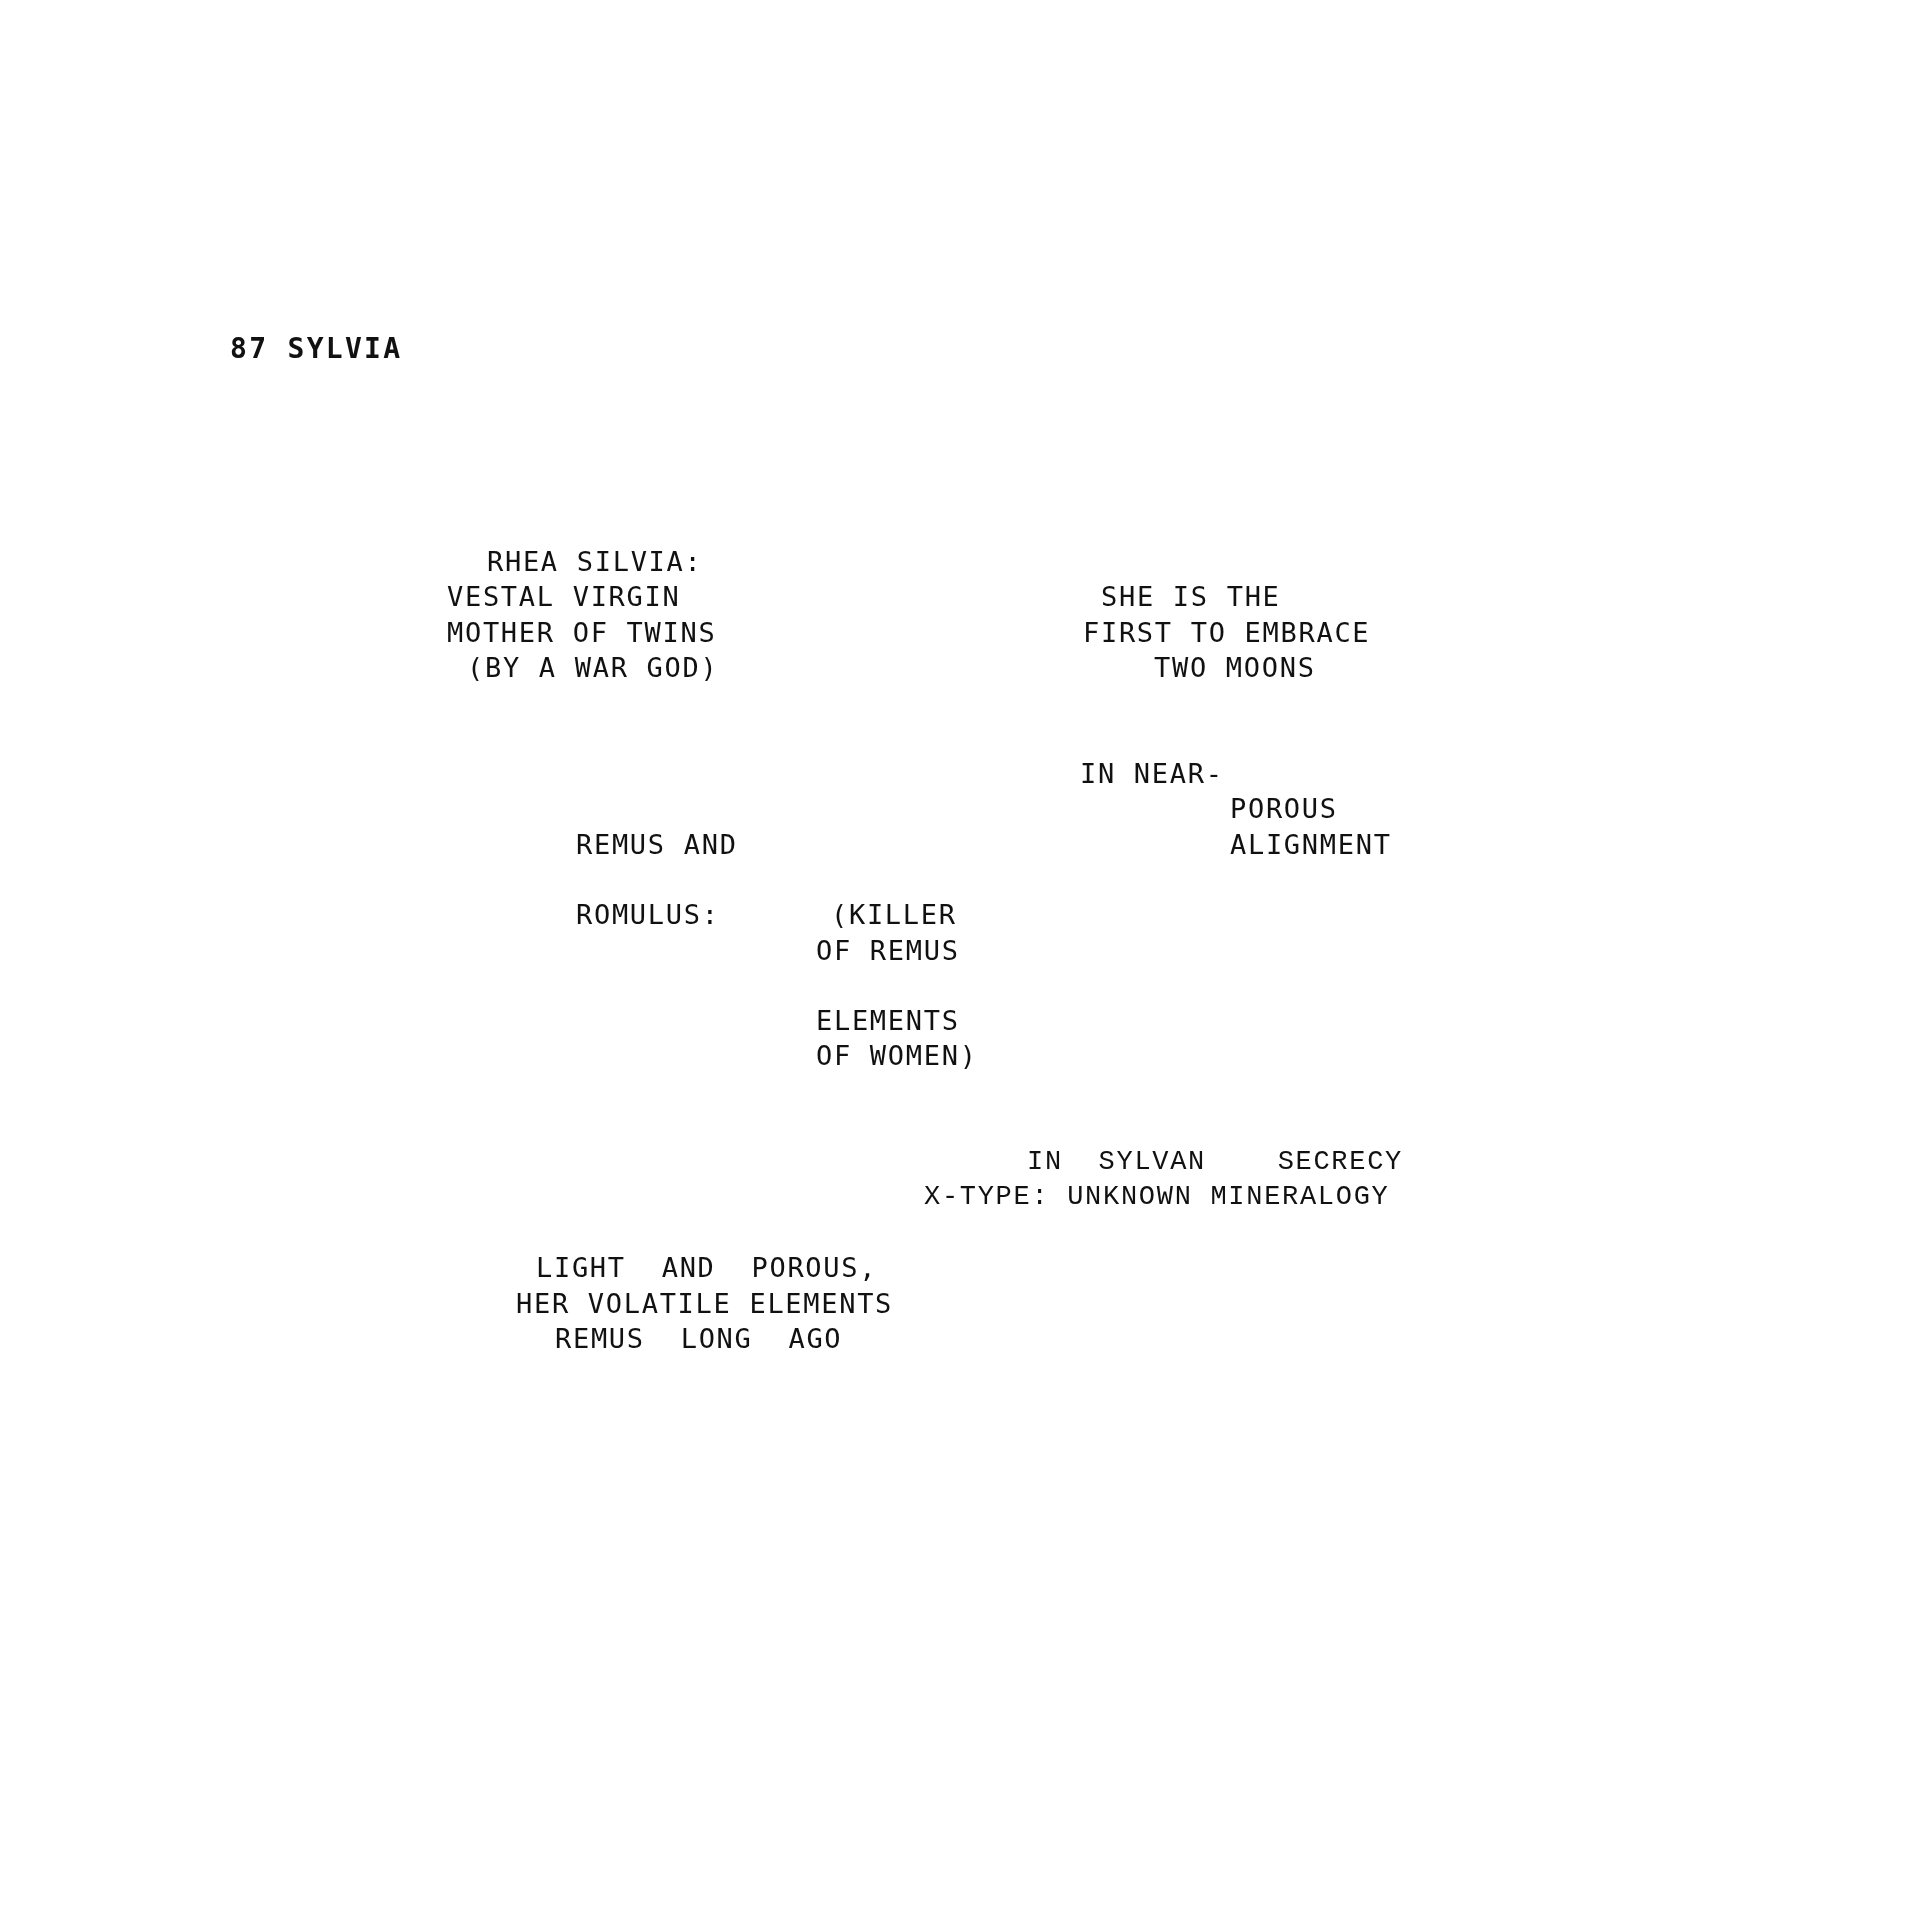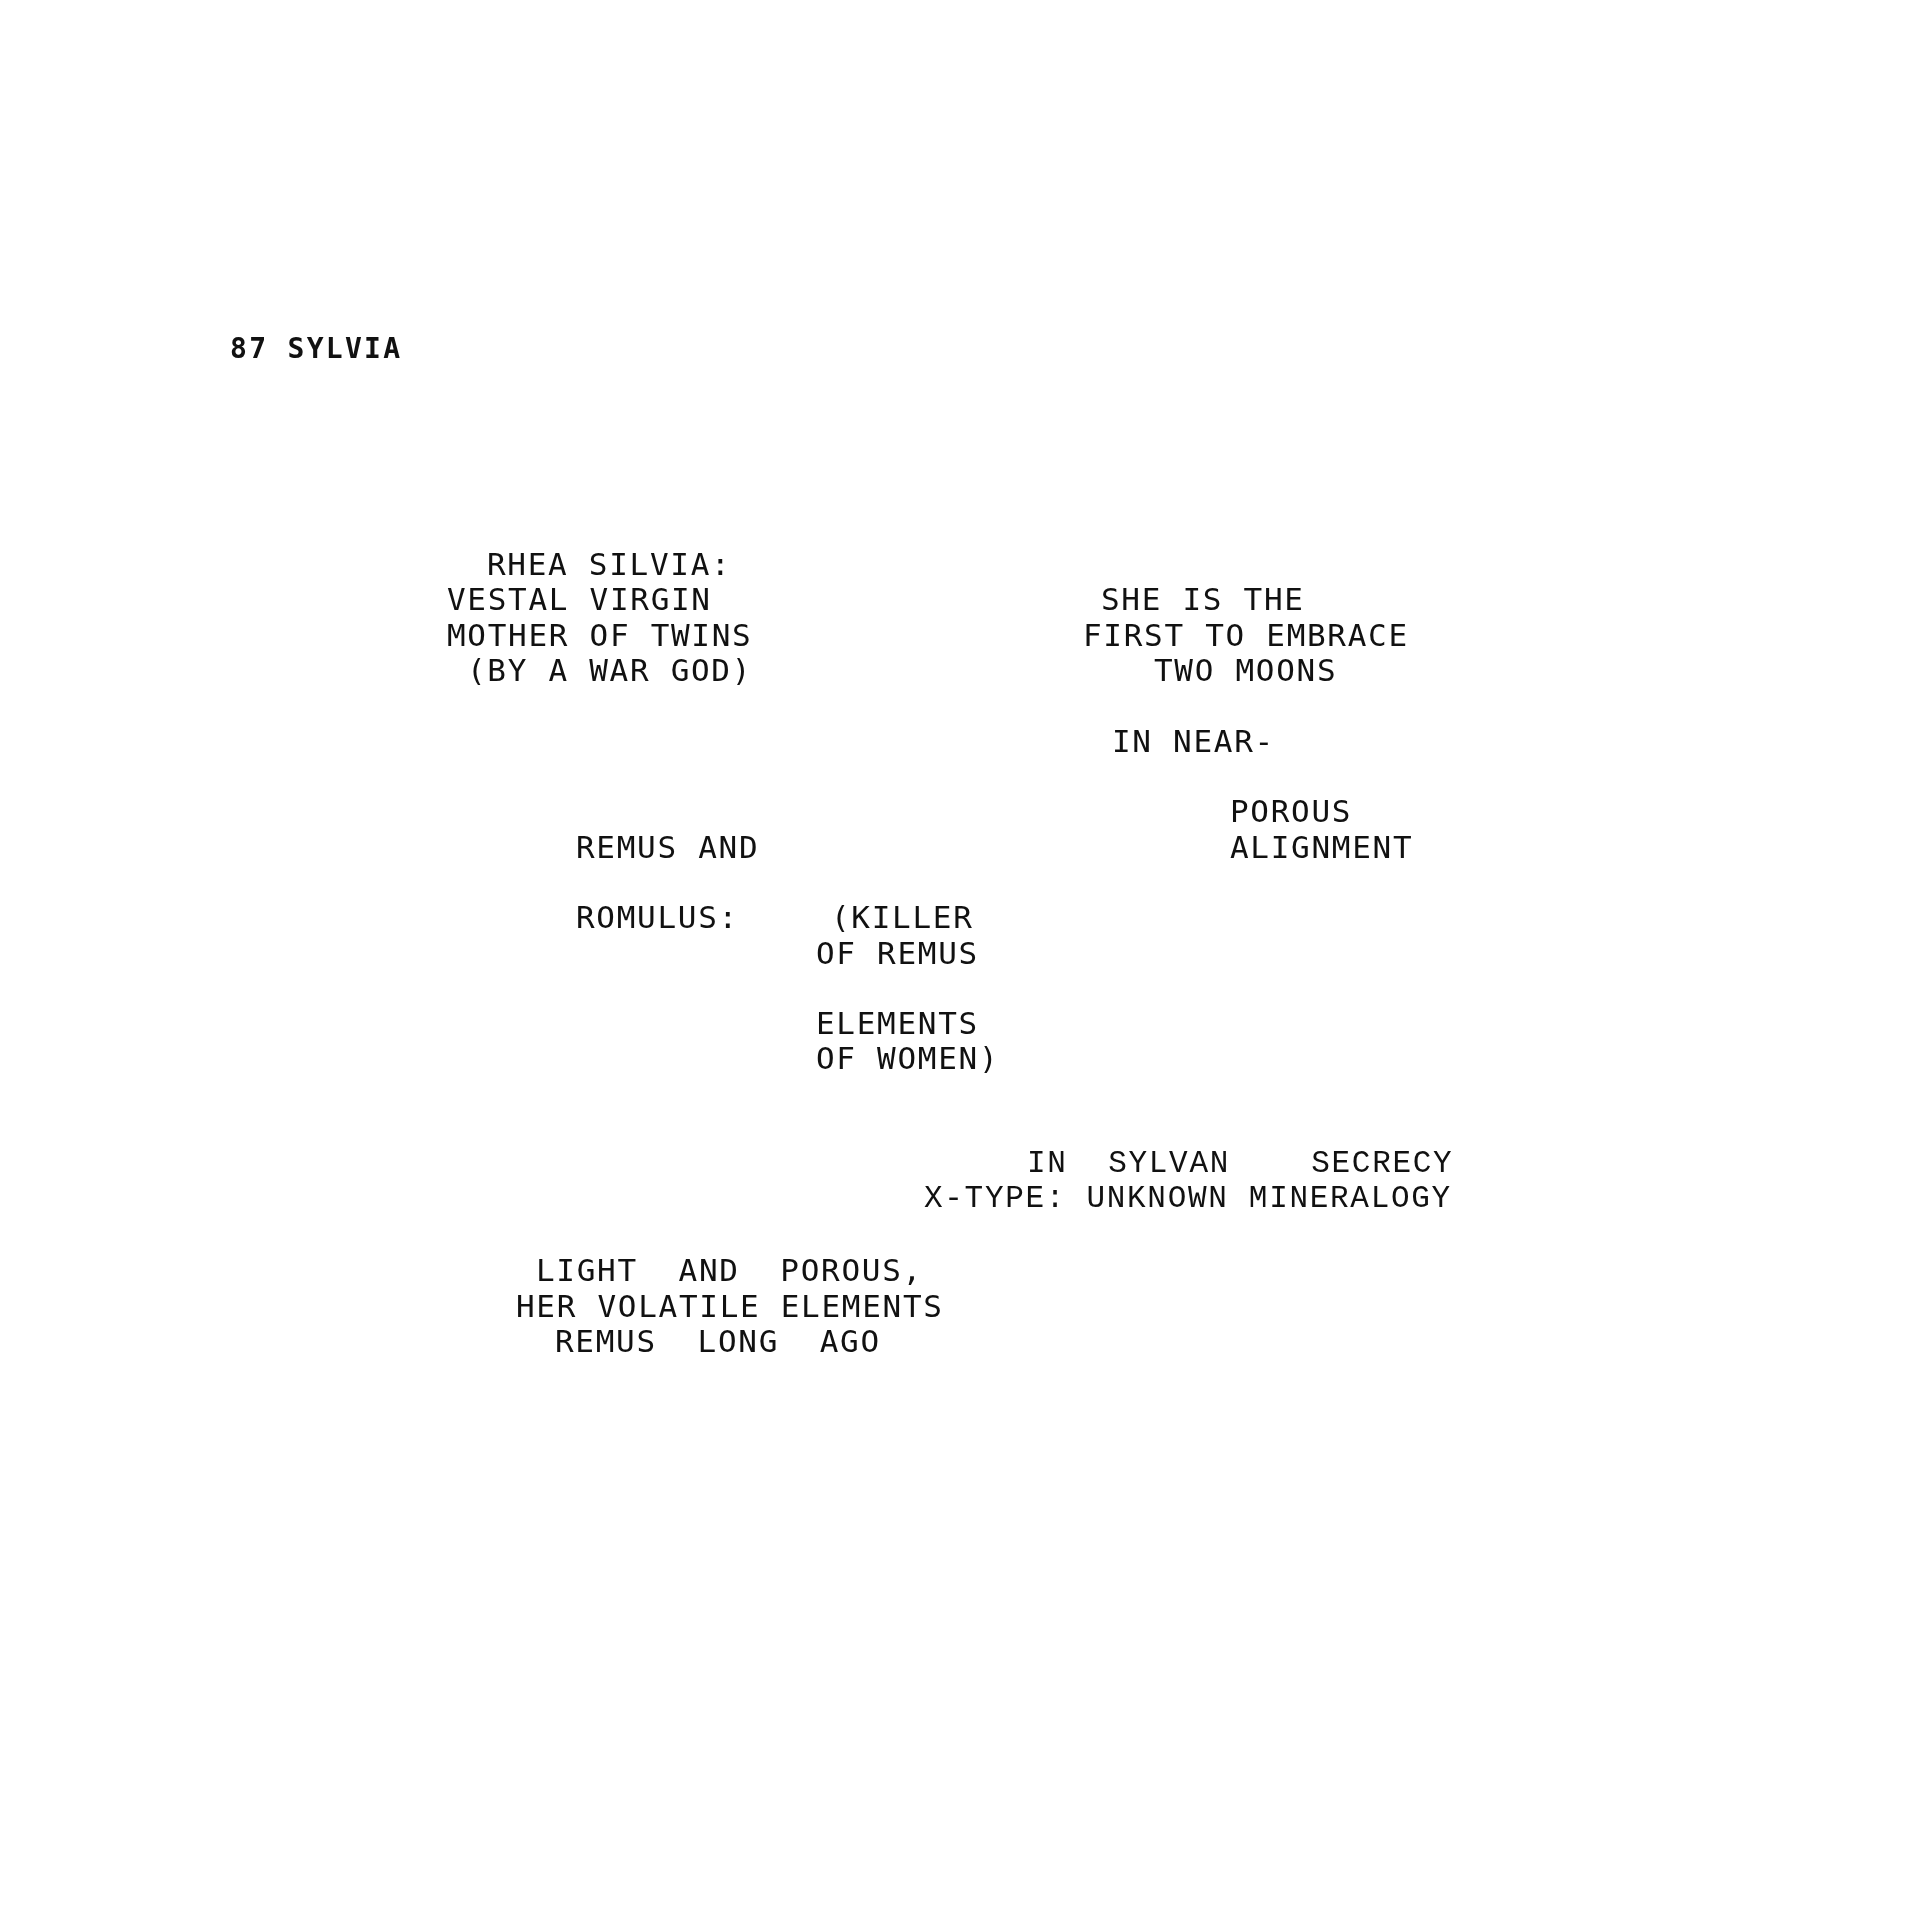--- a/index.html
+++ b/index.html
@@ -23,21 +23,21 @@
     position: absolute;
     left: 230px;
     top: 332px;
     font-size: 28px;
     font-weight: bold;
     letter-spacing: 2.3px;
     white-space: pre;
   }
   .line {
     position: absolute;
-    font-size: 31px;
+    font-size: 27px;
     letter-spacing: 1.7px;
     white-space: pre;
     line-height: 1.05;
   }
 </style>
 </head>
 <body>
 
 <div class="page">
   <div class="title">87 SYLVIA</div>
@@ -45,21 +45,21 @@
       <div>
         <div class="line" style="left: 487px; top: 548px;">RHEA SILVIA:</div>
         <div class="line" style="left: 447px; top: 583px;">VESTAL VIRGIN</div>
         <div class="line" style="left: 447px; top: 619px;">MOTHER OF TWINS</div>
         <div class="line" style="left: 467px; top: 654px;">(BY A WAR GOD)</div>
       </div>
       <div>
         <div class="line" style="left: 1101px; top: 583px;">SHE IS THE</div>
         <div class="line" style="left: 1083px; top: 619px;">FIRST TO EMBRACE</div>
         <div class="line" style="left: 1154px; top: 654px;">TWO MOONS</div>
-        <div class="line" style="left: 1080px; top: 725px; margin-left: 32px;">IN NEAR-</div>
+        <div class="line" style="left: 1080px; top: 760px;">IN NEAR-</div>
         <div class="line" style="left: 1230px; top: 795px;">POROUS</div>
         <div class="line" style="left: 1230px; top: 831px;">ALIGNMENT</div>
       </div>
       <div>
         <div class="line" style="left: 576px; top: 831px;">REMUS AND</div>
         <div class="line" style="left: 576px; top: 901px;">ROMULUS:</div>
         <div class="line" style="left: 803px; top: 901px; margin-left: 28px;">(KILLER</div>
         <div class="line" style="left: 816px; top: 937px;">OF REMUS</div>
         <div class="line" style="left: 816px; top: 1007px;">ELEMENTS</div>
         <div class="line" style="left: 816px; top: 1042px;">OF WOMEN)</div>

